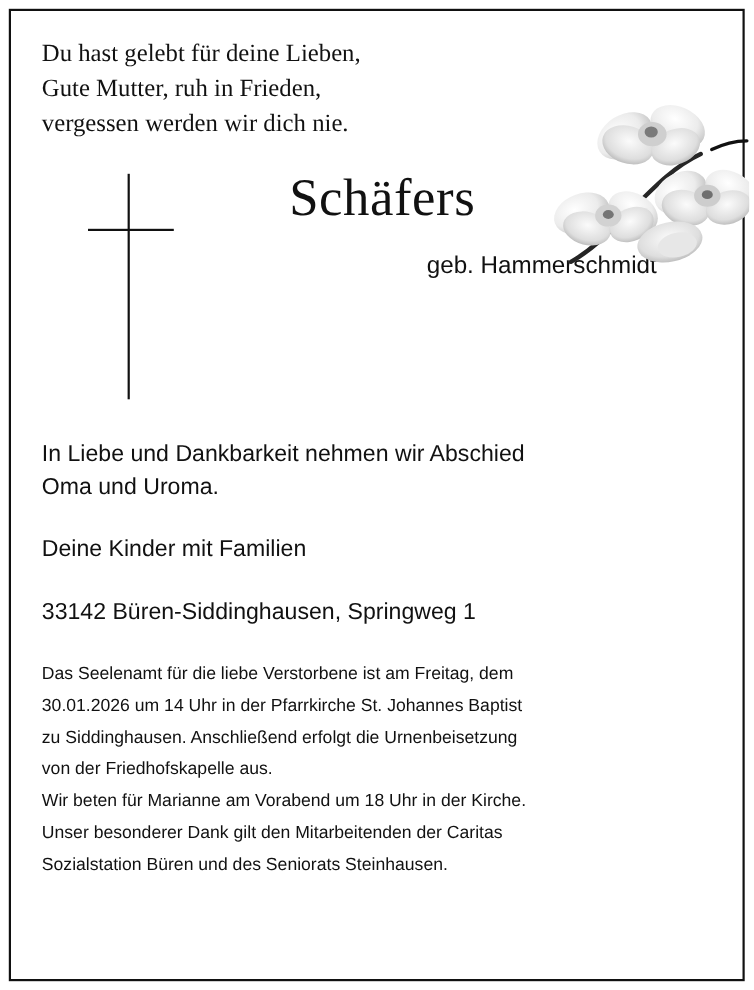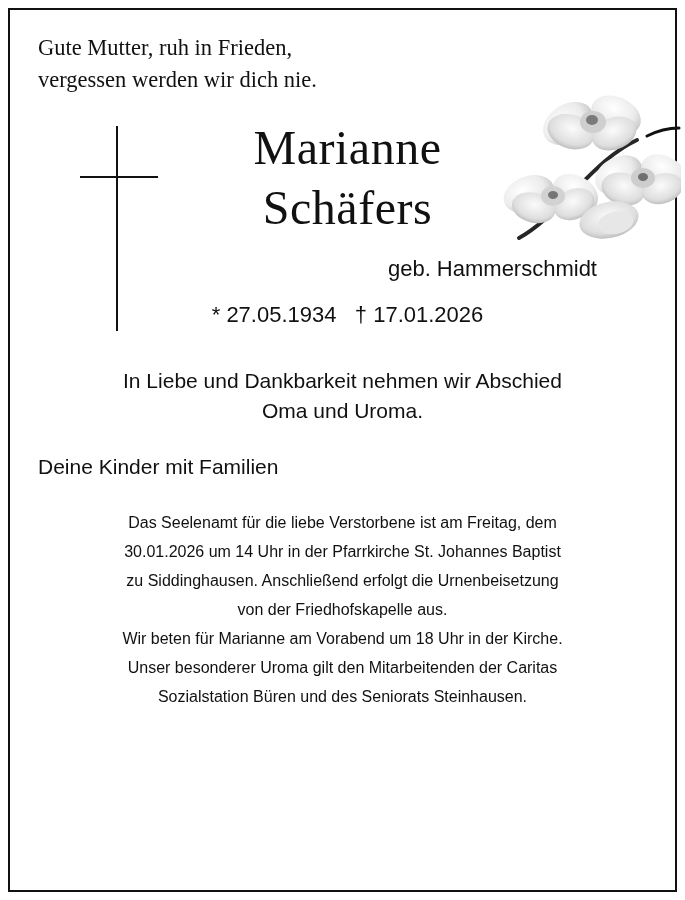--- a/index.html
+++ b/index.html
@@ -115,21 +115,21 @@
     color: #111111;
     white-space: pre;
   }
 
   
   .para {
     font-size: 21px;
     line-height: 30px;
     color: #111111;
   }
-  .para div { white-space: pre; text-align: center; }
+  .para div { white-space: pre; }
   .block-gap-1 { margin-top: 18px; }
   .block-gap-2 { margin-top: 26px; }
   .block-gap-3 { margin-top: 28px; }
   .small {
     font-size: 16px;
     line-height: 29px;
   }
 </style>
 </head>
 <body>
@@ -189,55 +189,55 @@
       <g transform="translate(168,150)">
         <ellipse cx="0" cy="0" rx="30" ry="18" fill="url(#petalB)" transform="rotate(-12)"></ellipse>
         <ellipse cx="6" cy="4" rx="18" ry="11" fill="#e7e7e7" transform="rotate(-12)"></ellipse>
       </g>
     </svg>
   </div>
 
   <div class="content">
 
     <div class="poem">
+      <div>Du hast gelebt für deine Lieben,</div>
       <div>Gute Mutter, ruh in Frieden,</div>
       <div>vergessen werden wir dich nie.</div>
     </div>
 
     <div class="name-block">
       <div class="cross">
         <div class="v"></div>
         <div class="h"></div>
       </div>
       <div class="names">
-        <div class="name-first">Marianne</div>
         <div class="name-last">Schäfers</div>
         <div class="maiden">geb. Hammerschmidt</div>
-        <div class="dates">* 27.05.1934   † 17.01.2026</div>
       </div>
     </div>
 
     <div class="para block-gap-1">
       <div>In Liebe und Dankbarkeit nehmen wir Abschied</div>
       <div>Oma und Uroma.</div>
     </div>
 
     <div class="para block-gap-2">Deine Kinder mit Familien</div>
 
+    <div class="para block-gap-3">33142 Büren-Siddinghausen, Springweg 1</div>
 
     <div class="para small block-gap-2">
       <div>Das Seelenamt für die liebe Verstorbene ist am Freitag, dem</div>
       <div>30.01.2026 um 14 Uhr in der Pfarrkirche St. Johannes Baptist</div>
       <div>zu Siddinghausen. Anschließend erfolgt die Urnenbeisetzung</div>
       <div>von der Friedhofskapelle aus.</div>
     </div>
 
     <div class="para small">
       <div>Wir beten für Marianne am Vorabend um 18 Uhr in der Kirche.</div>
     </div>
 
     <div class="para small">
-      <div>Unser besonderer Uroma gilt den Mitarbeitenden der Caritas</div>
+      <div>Unser besonderer Dank gilt den Mitarbeitenden der Caritas</div>
       <div>Sozialstation Büren und des Seniorats Steinhausen.</div>
     </div>
 
   </div>
 </div>
 
 </body></html>

